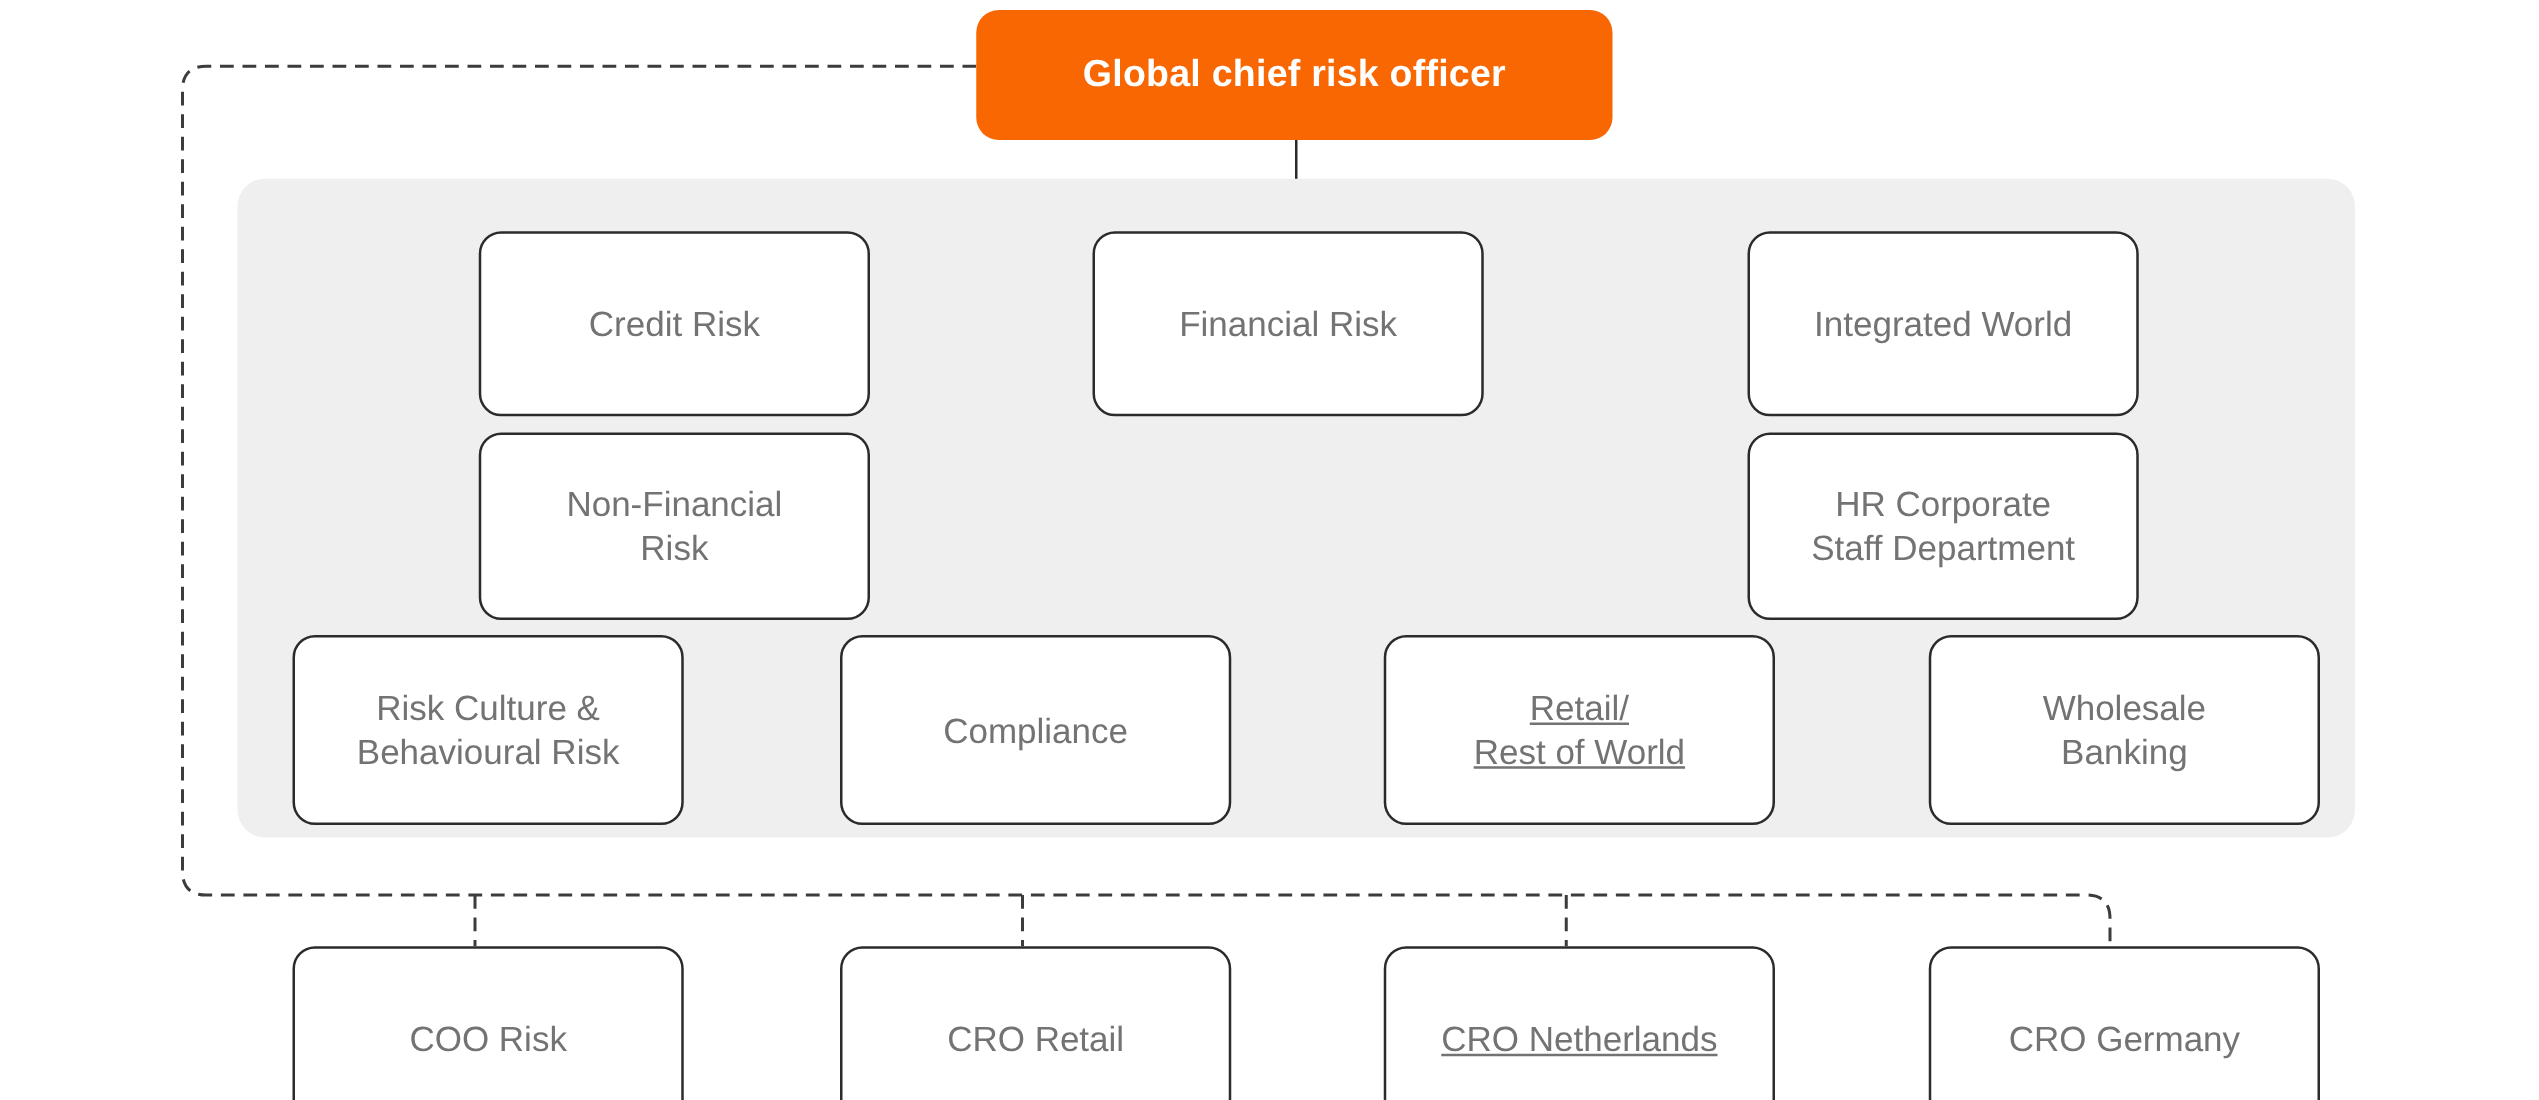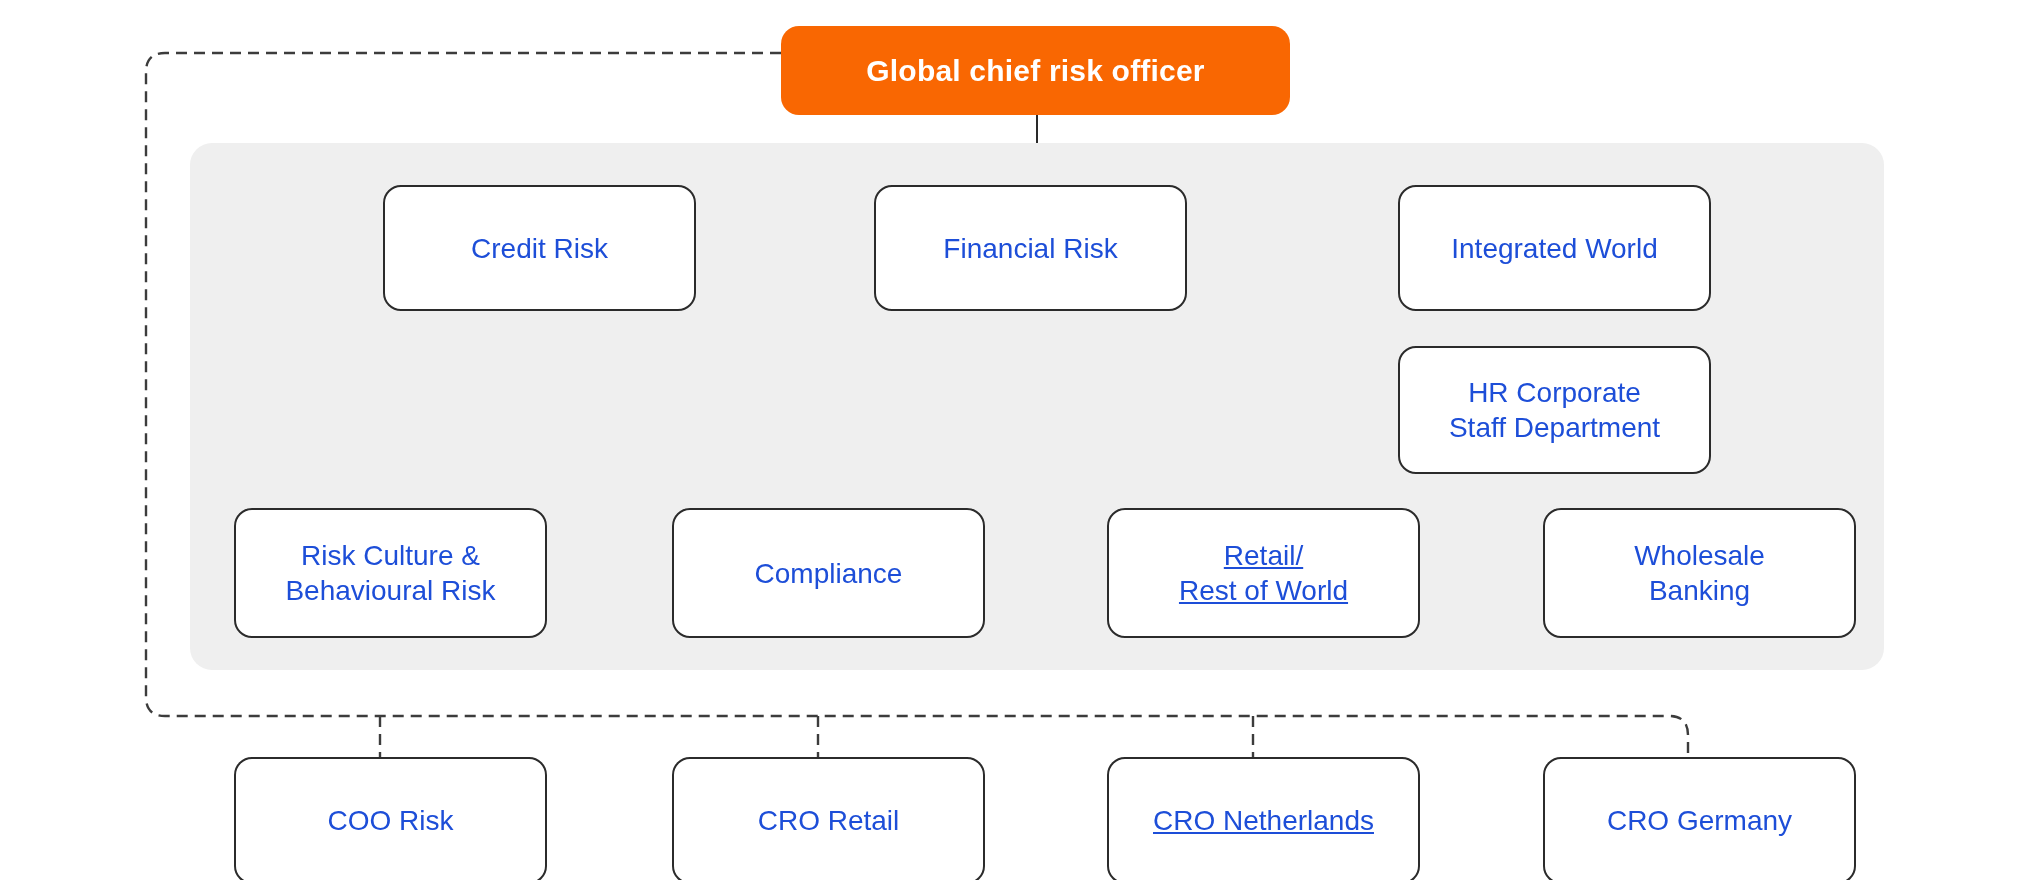--- a/index.html
+++ b/index.html
@@ -21,56 +21,55 @@
     top: 0;
     width: 2031px;
     height: 880px;
     pointer-events: none;
   }
   .root-node {
     position: absolute;
     left: 781px;
     top: 8px;
     width: 509px;
-    height: 89px;
+    height: 104px;
     background: #F96702;
     border-radius: 18px;
     display: flex;
     align-items: center;
     justify-content: center;
     color: #ffffff;
     font-size: 30px;
     font-weight: 700;
     letter-spacing: 0.2px;
-    margin-top: 18px;
   }
   .panel {
     position: absolute;
     left: 190px;
     top: 143px;
     width: 1694px;
     height: 527px;
     background: #EFEFEF;
     border-radius: 22px;
   }
   .node {
     position: absolute;
     width: 289px; 
     background: #ffffff;
     border: 2px solid #2B2B2B;
     border-radius: 18px;
     display: flex;
     align-items: center;
     justify-content: center;
     text-align: center;
-    color: #1d4ed8;
+    color: #737373;
     font-size: 28px;
     line-height: 35px;
     white-space: pre-line;
-    padding: 4px 10px;
+    padding: 15px 10px;
     box-sizing: content-box;
   }
   .r1 { top: 185px; height: 114px; }
   .r2 { top: 346px; height: 116px; }
   .r3 { top: 508px; height: 118px; }
   .r4 { top: 757px; height: 115px; }
   .ca1 { left: 383px; }
   .ca2 { left: 874px; }
   .ca3 { left: 1398px; }
   .cb1 { left: 234px; }
@@ -95,20 +94,22 @@
   </svg>
 
   <div class="panel"></div>
 
   <div class="root-node">Global chief risk officer</div>
 
   <div class="node r1 ca1">Credit Risk</div>
   <div class="node r1 ca2">Financial Risk</div>
   <div class="node r1 ca3">Integrated World</div>
 
+  <div class="node r2 ca1">Non-Financial
+Risk</div>
   <div class="node r2 ca3">HR Corporate
 Staff Department</div>
 
   <div class="node r3 cb1">Risk Culture &amp;
 Behavioural Risk</div>
   <div class="node r3 cb2">Compliance</div>
   <div class="node r3 cb3">Retail/
 Rest of World</div>
   <div class="node r3 cb4">Wholesale
 Banking</div>

